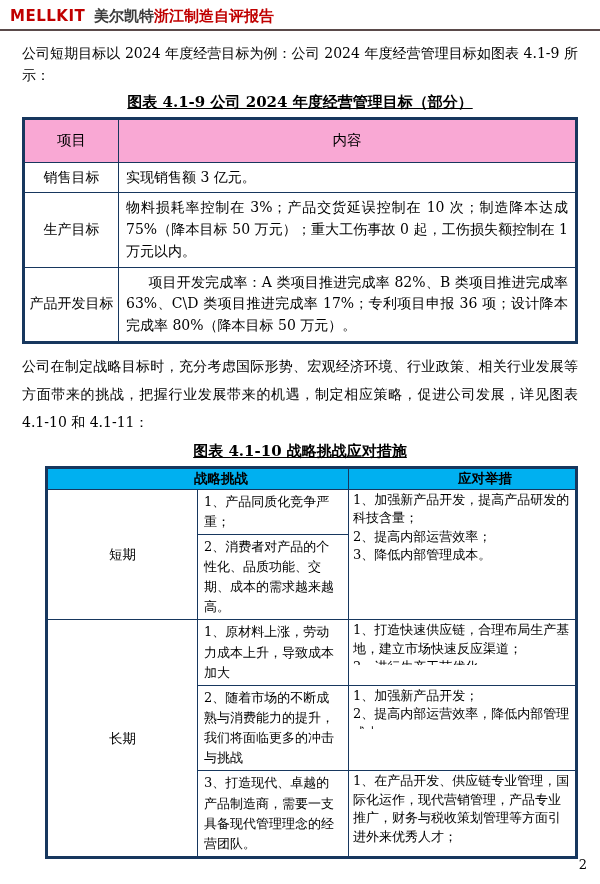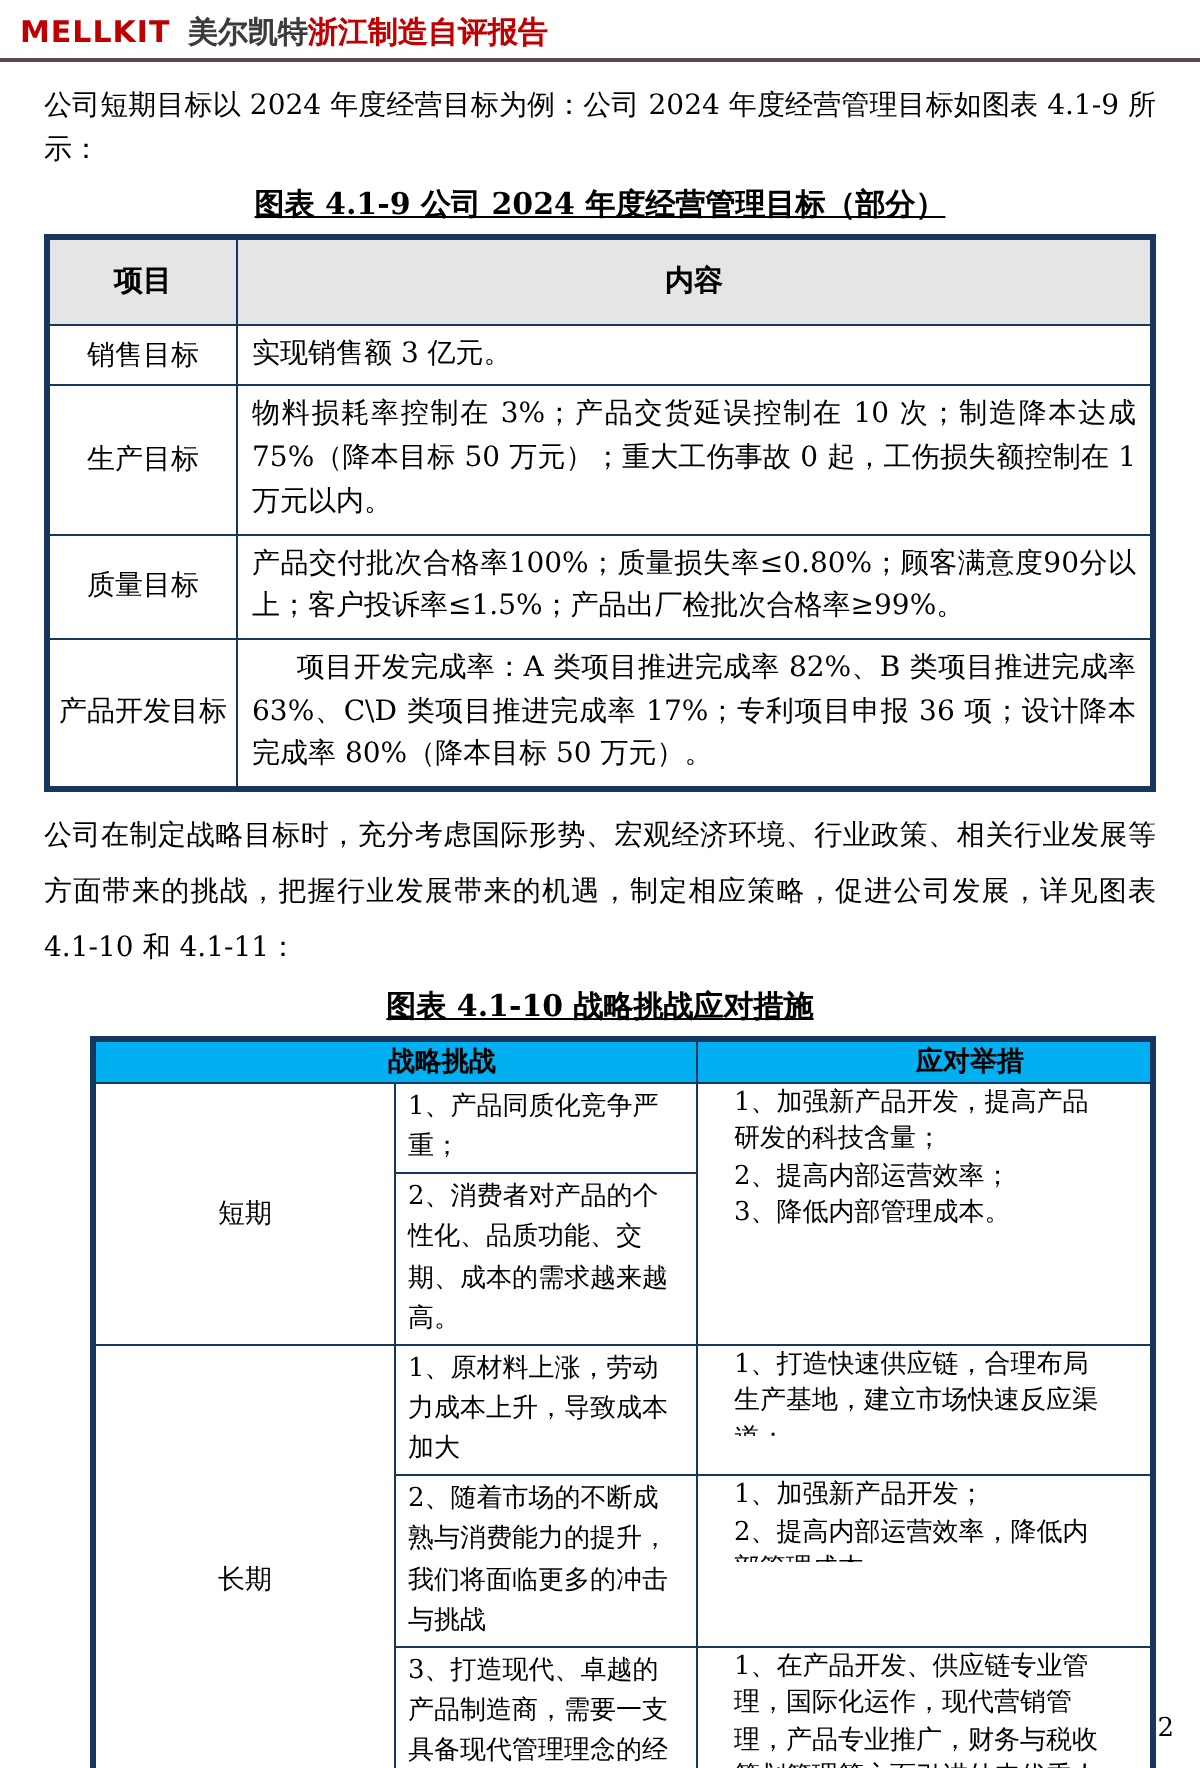--- a/index.html
+++ b/index.html
@@ -42,24 +42,24 @@
   table { border-collapse: collapse; table-layout: fixed; }
 
   
   .goals-table {
     width: 556px;
     border: 3px solid #17375E;
     font-size: 14px;
   }
   .goals-table th, .goals-table td { border: 1px solid #17375E; }
   .goals-table th {
-    background: #e5e5e5;
+    background: #f9a8d4;
     height: 44px;
     font-size: 14.5px;
-    font-weight: bold;
+    font-weight: normal;
   }
   .goals-table td.label-cell {
     width: 95px;
     text-align: center;
     vertical-align: middle;
     font-size: 14px;
   }
   .goals-table td.content-cell {
     padding: 4px 7px;
     line-height: 1.55;
@@ -97,21 +97,21 @@
     line-height: 1.5;
     margin-top: 14px;
   }
   .challenge-cell {
     width: 262px;
     padding: 2px 6px;
     vertical-align: middle;
     line-height: 1.55;
   }
   .measure-cell {
-    padding: 1px 18px;
+    padding: 1px 4px;
     vertical-align: top;
     overflow: hidden;
   }
   .clip-box {
     white-space: pre-line;
     line-height: 1.42;
     overflow: hidden;
   }
   .h-r1 { height: 29px; }
   .h-r2 { height: 43px; }
@@ -152,24 +152,20 @@
     </tr>
     <tr>
       <td class="label-cell">销售目标</td>
       <td class="content-cell">实现销售额 3 亿元。</td>
     </tr>
     <tr>
       <td class="label-cell">生产目标</td>
       <td class="content-cell">物料损耗率控制在 3%；产品交货延误控制在 10 次；制造降本达成 75%（降本目标 50 万元）；重大工伤事故 0 起，工伤损失额控制在 1 万元以内。</td>
     </tr>
     <tr>
-      <td class="label-cell">质量目标</td>
-      <td class="content-cell">产品交付批次合格率100%；质量损失率≤0.80%；顾客满意度90分以上；客户投诉率≤1.5%；产品出厂检批次合格率≥99%。</td>
-    </tr>
-    <tr>
       <td class="label-cell">产品开发目标</td>
       <td class="content-cell indent-first">项目开发完成率：A 类项目推进完成率 82%、B 类项目推进完成率 63%、C\D 类项目推进完成率 17%；专利项目申报 36 项；设计降本完成率 80%（降本目标 50 万元）。</td>
     </tr>
   </tbody>
     </table>
 
 
   <p class="para para-wide">公司在制定战略目标时，充分考虑国际形势、宏观经济环境、行业政策、相关行业发展等方面带来的挑战，把握行业发展带来的机遇，制定相应策略，促进公司发展，详见图表 4.1-10 和 4.1-11：</p>
 
   <div class="caption">图表 4.1-10 战略挑战应对措施</div>

